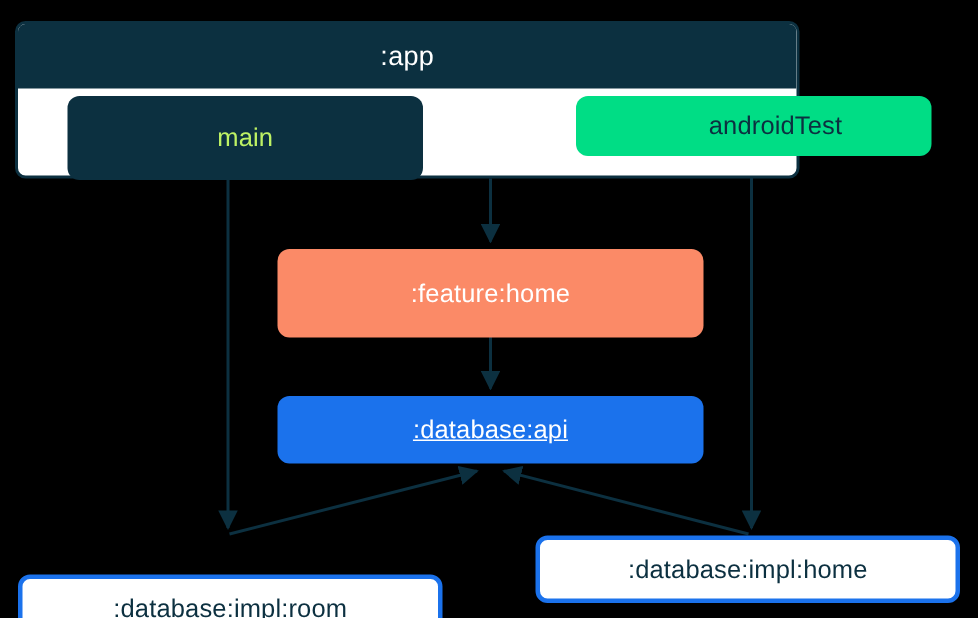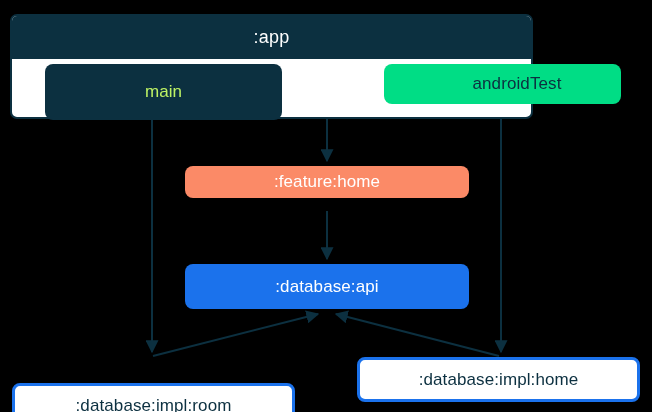--- a/index.html
+++ b/index.html
@@ -87,31 +87,32 @@
     width: 237px;
     height: 40px;
     background: #00dd85;
     color: #0c3040;
     padding-left: 29px;
   }
   .node-feature-home {
     left: 185px;
     top: 166px;
     width: 284px;
-    height: 32px;
+    height: 59px;
     background: #fb8a67;
     color: #ffffff;
   }
   .node-database-api {
     left: 185px;
     top: 264px;
     width: 284px;
     height: 45px;
     background: #1b72ec;
     color: #ffffff;
+    text-decoration: underline;
   }
   .node-impl-room {
     left: 12px;
     top: 357px;
     width: 283px;
     height: 45px;
     background: #ffffff;
     color: #0c3040;
     border: 3px solid #1b72ec;
     margin-top: 26px;

